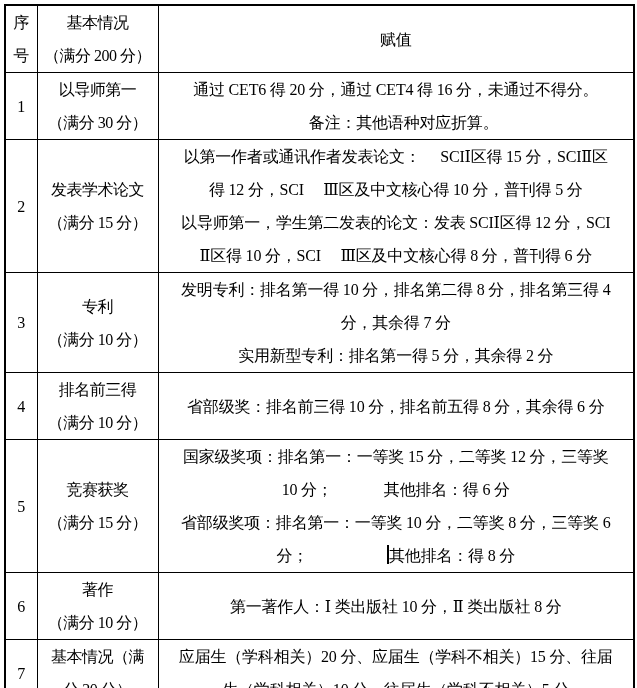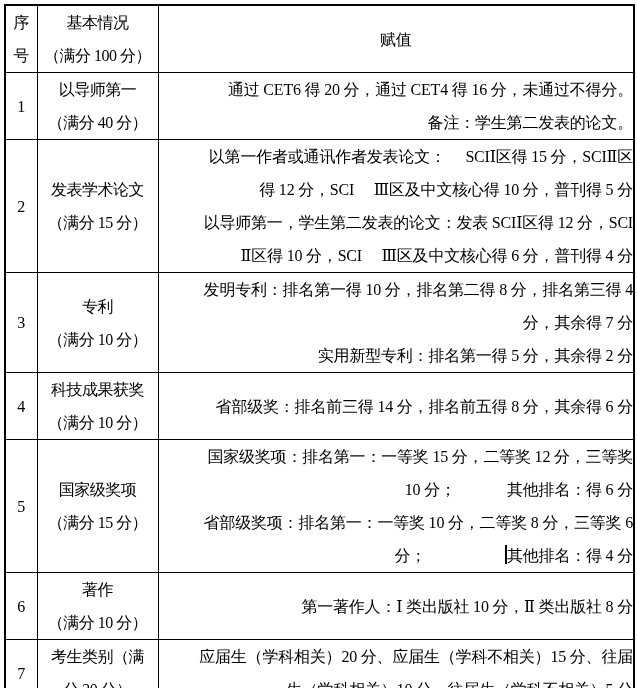--- a/index.html
+++ b/index.html
@@ -26,21 +26,21 @@
   }
   .line {
     white-space: pre;
     line-height: 33px;
     font-size: 16px;
     letter-spacing: -0.2px;
   }
   td.c1 { text-align: center; }
   td.c2 { text-align: center; }
   td.c2 .line { letter-spacing: -0.5px; }
-  td.c3 { padding-left: 9px; text-align: right; }
+  td.c3 { padding-left: 9px; text-align: center; }
   td.c3.center { text-align: center; padding-left: 0; }
   .caret {
     display: inline-block;
     width: 2px;
     height: 19px;
     background: #000;
     vertical-align: -3px;
   }
 </style>
 </head>
@@ -54,54 +54,54 @@
   </colgroup>
 
   <tbody>
       <tr style="height:65px">
     <td class="c1">
       <div class="line">序</div>
       <div class="line">号</div>
     </td>
     <td class="c2">
       <div class="line">基本情况</div>
-      <div class="line">（满分 100 分）</div>
+      <div class="line">（满分 200 分）</div>
     </td>
     <td class="c3 center">
       <div class="line">赋值</div>
     </td>
   </tr>
 
   <tr style="height:64px">
     <td class="c1">
       <div class="line">1</div>
     </td>
     <td class="c2">
       <div class="line">以导师第一</div>
-      <div class="line">（满分 40 分）</div>
+      <div class="line">（满分 30 分）</div>
     </td>
     <td class="c3">
       <div class="line">通过 CET6 得 20 分，通过 CET4 得 16 分，未通过不得分。</div>
-      <div class="line">　备注：学生第二发表的论文。</div>
+      <div class="line">　备注：其他语种对应折算。</div>
     </td>
   </tr>
 
   <tr style="height:131px">
     <td class="c1">
       <div class="line">2</div>
     </td>
     <td class="c2">
       <div class="line">发表学术论文</div>
       <div class="line">（满分 15 分）</div>
     </td>
     <td class="c3">
       <div class="line">以第一作者或通讯作者发表论文：　 SCIⅠ区得 15 分，SCIⅡ区</div>
       <div class="line">得 12 分，SCI　 Ⅲ区及中文核心得 10 分，普刊得 5 分</div>
       <div class="line">以导师第一，学生第二发表的论文：发表 SCIⅠ区得 12 分，SCI</div>
-      <div class="line">Ⅱ区得 10 分，SCI　 Ⅲ区及中文核心得 6 分，普刊得 4 分</div>
+      <div class="line">Ⅱ区得 10 分，SCI　 Ⅲ区及中文核心得 8 分，普刊得 6 分</div>
     </td>
   </tr>
 
   <tr style="height:99px">
     <td class="c1">
       <div class="line">3</div>
     </td>
     <td class="c2">
       <div class="line">专利</div>
       <div class="line">（满分 10 分）</div>
@@ -111,41 +111,41 @@
       <div class="line">分，其余得 7 分</div>
       <div class="line">实用新型专利：排名第一得 5 分，其余得 2 分</div>
     </td>
   </tr>
 
   <tr style="height:64px">
     <td class="c1">
       <div class="line">4</div>
     </td>
     <td class="c2">
-      <div class="line">科技成果获奖</div>
+      <div class="line">排名前三得</div>
       <div class="line">（满分 10 分）</div>
     </td>
     <td class="c3">
-      <div class="line">省部级奖：排名前三得 14 分，排名前五得 8 分，其余得 6 分</div>
+      <div class="line">省部级奖：排名前三得 10 分，排名前五得 8 分，其余得 6 分</div>
     </td>
   </tr>
 
   <tr style="height:129px">
     <td class="c1">
       <div class="line">5</div>
     </td>
     <td class="c2">
-      <div class="line">国家级奖项</div>
+      <div class="line">竞赛获奖</div>
       <div class="line">（满分 15 分）</div>
     </td>
     <td class="c3">
       <div class="line">国家级奖项：排名第一：一等奖 15 分，二等奖 12 分，三等奖</div>
       <div class="line">10 分；　　　 其他排名：得 6 分</div>
       <div class="line">省部级奖项：排名第一：一等奖 10 分，二等奖 8 分，三等奖 6</div>
-      <div class="line"><span>分；　　　　　</span><span class="caret"></span><span>其他排名：得 4 分</span></div>
+      <div class="line"><span>分；　　　　　</span><span class="caret"></span><span>其他排名：得 8 分</span></div>
     </td>
   </tr>
 
   <tr style="height:67px">
     <td class="c1">
       <div class="line">6</div>
     </td>
     <td class="c2">
       <div class="line">著作</div>
       <div class="line">（满分 10 分）</div>
@@ -153,21 +153,21 @@
     <td class="c3">
       <div class="line">第一著作人：Ⅰ 类出版社 10 分，Ⅱ 类出版社 8 分</div>
     </td>
   </tr>
 
   <tr style="height:66px">
     <td class="c1">
       <div class="line">7</div>
     </td>
     <td class="c2">
-      <div class="line">考生类别（满</div>
+      <div class="line">基本情况（满</div>
       <div class="line">分 20 分）</div>
     </td>
     <td class="c3">
       <div class="line">应届生（学科相关）20 分、应届生（学科不相关）15 分、往届</div>
       <div class="line">生（学科相关）10 分、往届生（学科不相关）5 分</div>
     </td>
   </tr>
 </tbody>
   </table>
 

